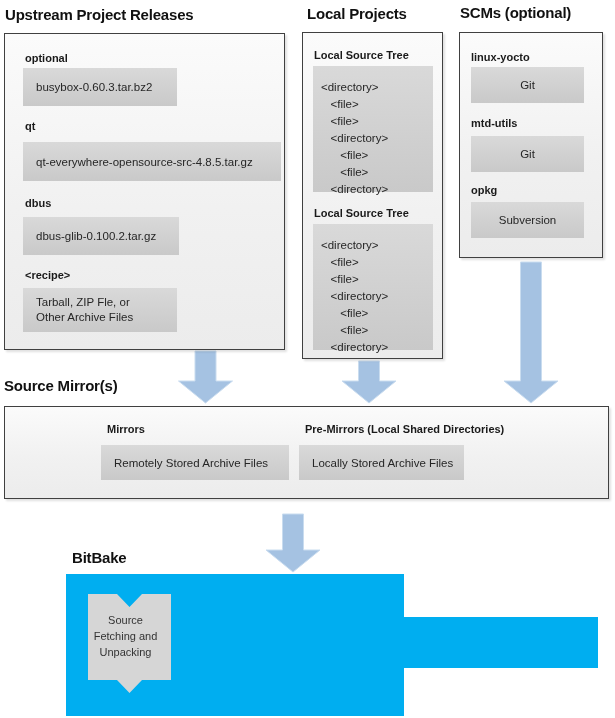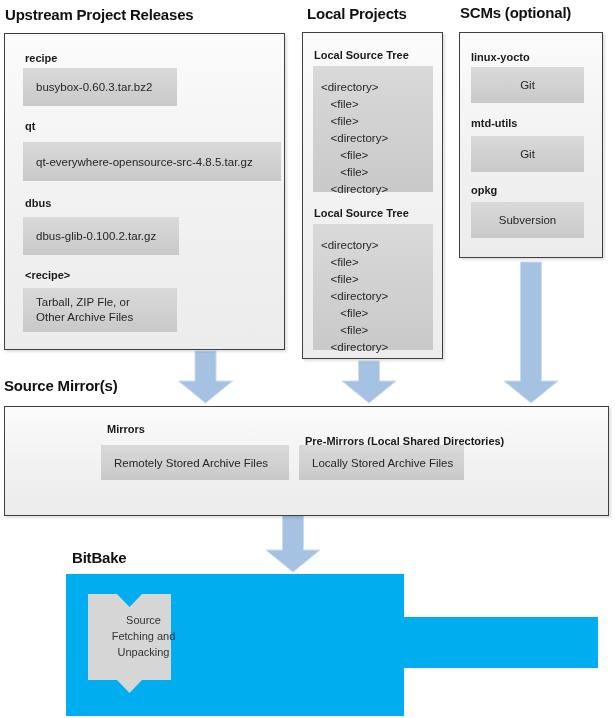--- a/index.html
+++ b/index.html
@@ -26,21 +26,21 @@
   .ml{white-space:pre-line;line-height:15px;}
   .tree{
     display:block;padding:6px 0 0 8px;
     white-space:pre;line-height:17px;font-size:11.5px;margin-top:12px;
   }
   .svg-layer{position:absolute;left:0;top:0;width:615px;height:718px;}
   .arrow{fill:var(--arrow-blue,#a5c2e2);stroke:var(--arrow-blue-edge,#c9dcef);stroke-width:1;}
   .bitbake-shape{fill:var(--bitbake-blue,#00aef0);}
   .chevron{fill:#d6d6d6;}
   .chevron-text{
-    position:absolute;left:102px;top:612px;width:83px;text-align:center;
+    position:absolute;left:84px;top:612px;width:83px;text-align:center;
     font-size:11px;line-height:16px;color:#333;white-space:pre-line;
   }
 </style>
 </head>
 <body>
 
 <div class="canvas">
 
   <svg class="svg-layer" viewBox="0 0 615 718" xmlns="http://www.w3.org/2000/svg">
 
@@ -57,21 +57,21 @@
     <polygon class="chevron" points="88,594 117,594 129.5,607 142,594 171,594 171,680 142,680 129.5,693 117,680 88,680"></polygon>
   </svg>
 
   <div class="h-title" style="left:5px;top:6px;">Upstream Project Releases</div>
   <div class="h-title" style="left:307px;top:5px;">Local Projects</div>
   <div class="h-title" style="left:460px;top:4px;">SCMs (optional)</div>
   <div class="h-title" style="left:4px;top:377px;">Source Mirror(s)</div>
   <div class="h-title" style="left:72px;top:549px;">BitBake</div>
 
   <div class="panel" style="left:4px;top:33px;width:281px;height:317px;">
-    <div class="item-label" style="left:20px;top:18px;">recipe</div>
+    <div class="item-label" style="left:20px;top:18px;">optional</div>
     <div class="gbox pad" style="left:18px;top:34px;width:154px;height:38px;">
       <span>busybox-0.60.3.tar.bz2</span>
     </div>
     <div class="item-label" style="left:20px;top:86px;">qt</div>
     <div class="gbox pad" style="left:18px;top:108px;width:258px;height:39px;">
       <span>qt-everywhere-opensource-src-4.8.5.tar.gz</span>
     </div>
     <div class="item-label" style="left:20px;top:163px;">dbus</div>
     <div class="gbox pad" style="left:18px;top:183px;width:156px;height:38px;">
       <span>dbus-glib-0.100.2.tar.gz</span>
@@ -114,26 +114,26 @@
     <div class="item-label" style="left:11px;top:84px;">mtd-utils</div>
     <div class="gbox center" style="left:11px;top:103px;width:113px;height:36px;">
       <span>Git</span>
     </div>
     <div class="item-label" style="left:11px;top:151px;">opkg</div>
     <div class="gbox center" style="left:11px;top:169px;width:113px;height:36px;">
       <span>Subversion</span>
     </div>
   </div>
 
-  <div class="panel" style="left:4px;top:406px;width:605px;height:110px;">
+  <div class="panel" style="left:4px;top:406px;width:605px;height:93px;">
     <div class="item-label" style="left:102px;top:16px;">Mirrors</div>
     <div class="gbox pad" style="left:96px;top:38px;width:188px;height:35px;">
       <span>Remotely Stored Archive Files</span>
     </div>
-    <div class="item-label" style="left:300px;top:28px;">Pre-Mirrors (Local Shared Directories)</div>
+    <div class="item-label" style="left:300px;top:16px;">Pre-Mirrors (Local Shared Directories)</div>
     <div class="gbox pad" style="left:294px;top:38px;width:165px;height:35px;">
       <span>Locally Stored Archive Files</span>
     </div>
   </div>
 
   <div class="chevron-text">Source
 Fetching and
 Unpacking</div>
 
 </div>

